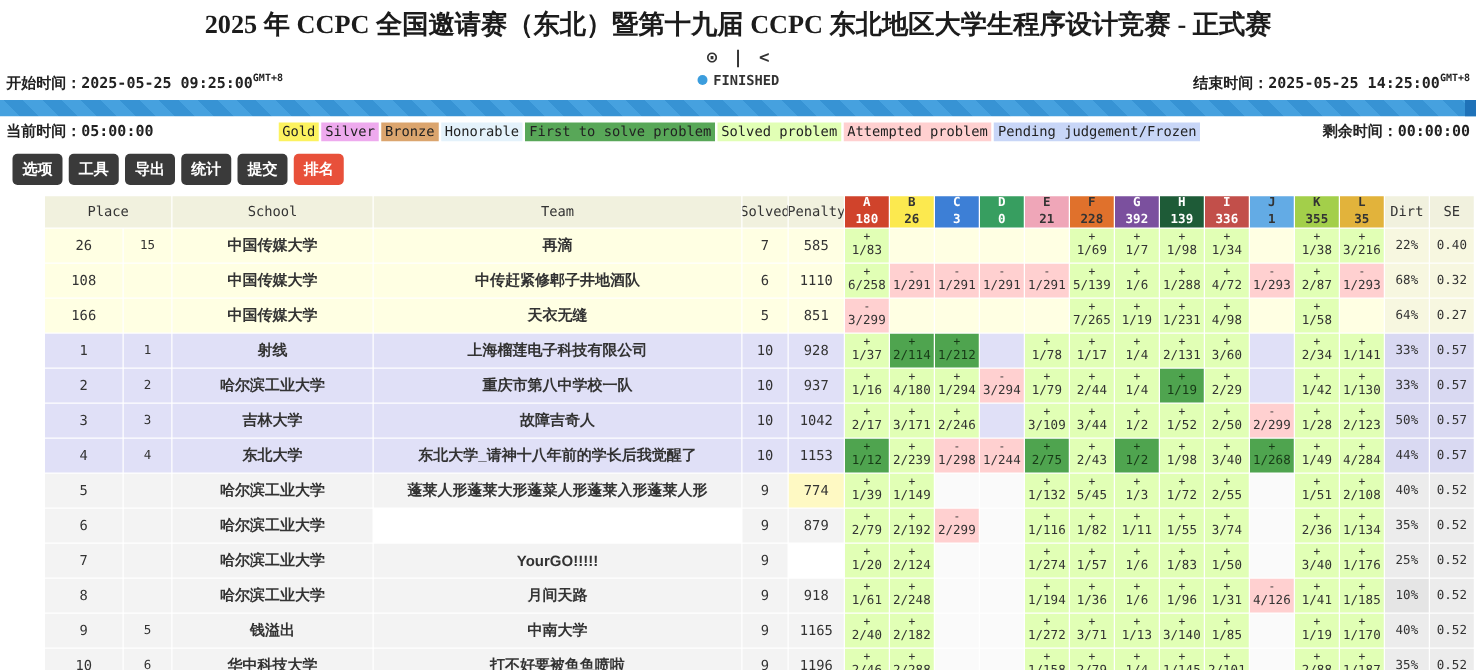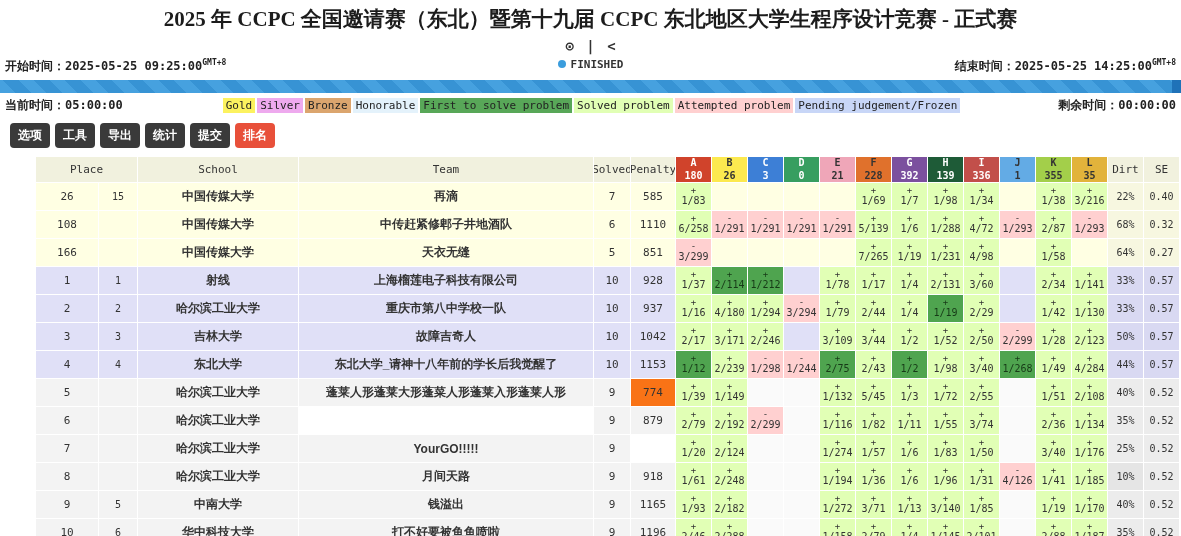--- a/index.html
+++ b/index.html
@@ -477,21 +477,21 @@
         <div class="mark">+</div>
         <div class="val">4/284</div>
       </div>
       <div class="c small" style="background: rgb(217, 217, 242);">44%</div>
       <div class="c small" style="background: rgb(217, 217, 242);">0.57</div>
       <div class="c num" style="background: rgb(243, 243, 243);">5</div>
       <div class="c small" style="background: rgb(243, 243, 243);"></div>
       <div class="c cn" style="background: rgb(243, 243, 243);">哈尔滨工业大学</div>
       <div class="c cn" style="background: rgb(243, 243, 243); font-family: Liberation Serif, serif;">蓬莱人形蓬莱大形蓬菜人形蓬莱入形蓬莱人形</div>
       <div class="c num" style="background: rgb(243, 243, 243);">9</div>
-      <div class="c num" style="background: #f97316;">774</div>
+      <div class="c num" style="background: #fef9c3;">774</div>
       <div class="c" style="background: rgb(225, 255, 181);">
         <div class="mark">+</div>
         <div class="val">1/39</div>
       </div>
       <div class="c" style="background: rgb(225, 255, 181);">
         <div class="mark">+</div>
         <div class="val">1/149</div>
       </div>
       <div class="c" style="background: rgb(250, 250, 250);"></div>
       <div class="c" style="background: rgb(250, 250, 250);"></div>
@@ -668,27 +668,27 @@
         <div class="val">1/41</div>
       </div>
       <div class="c" style="background: rgb(225, 255, 181);">
         <div class="mark">+</div>
         <div class="val">1/185</div>
       </div>
       <div class="c small" style="background: #e5e5e5;">10%</div>
       <div class="c small" style="background: rgb(236, 236, 236);">0.52</div>
       <div class="c num" style="background: rgb(243, 243, 243);">9</div>
       <div class="c small" style="background: rgb(243, 243, 243);">5</div>
+      <div class="c cn" style="background: rgb(243, 243, 243);">钱溢出</div>
       <div class="c cn" style="background: rgb(243, 243, 243);">中南大学</div>
-      <div class="c cn" style="background: rgb(243, 243, 243);">钱溢出</div>
       <div class="c num" style="background: rgb(243, 243, 243);">9</div>
       <div class="c num" style="background: rgb(243, 243, 243);">1165</div>
       <div class="c" style="background: rgb(225, 255, 181);">
         <div class="mark">+</div>
-        <div class="val">1/93</div>
+        <div class="val">2/40</div>
       </div>
       <div class="c" style="background: rgb(225, 255, 181);">
         <div class="mark">+</div>
         <div class="val">2/182</div>
       </div>
       <div class="c" style="background: rgb(250, 250, 250);"></div>
       <div class="c" style="background: rgb(250, 250, 250);"></div>
       <div class="c" style="background: rgb(225, 255, 181);">
         <div class="mark">+</div>
         <div class="val">1/272</div>

